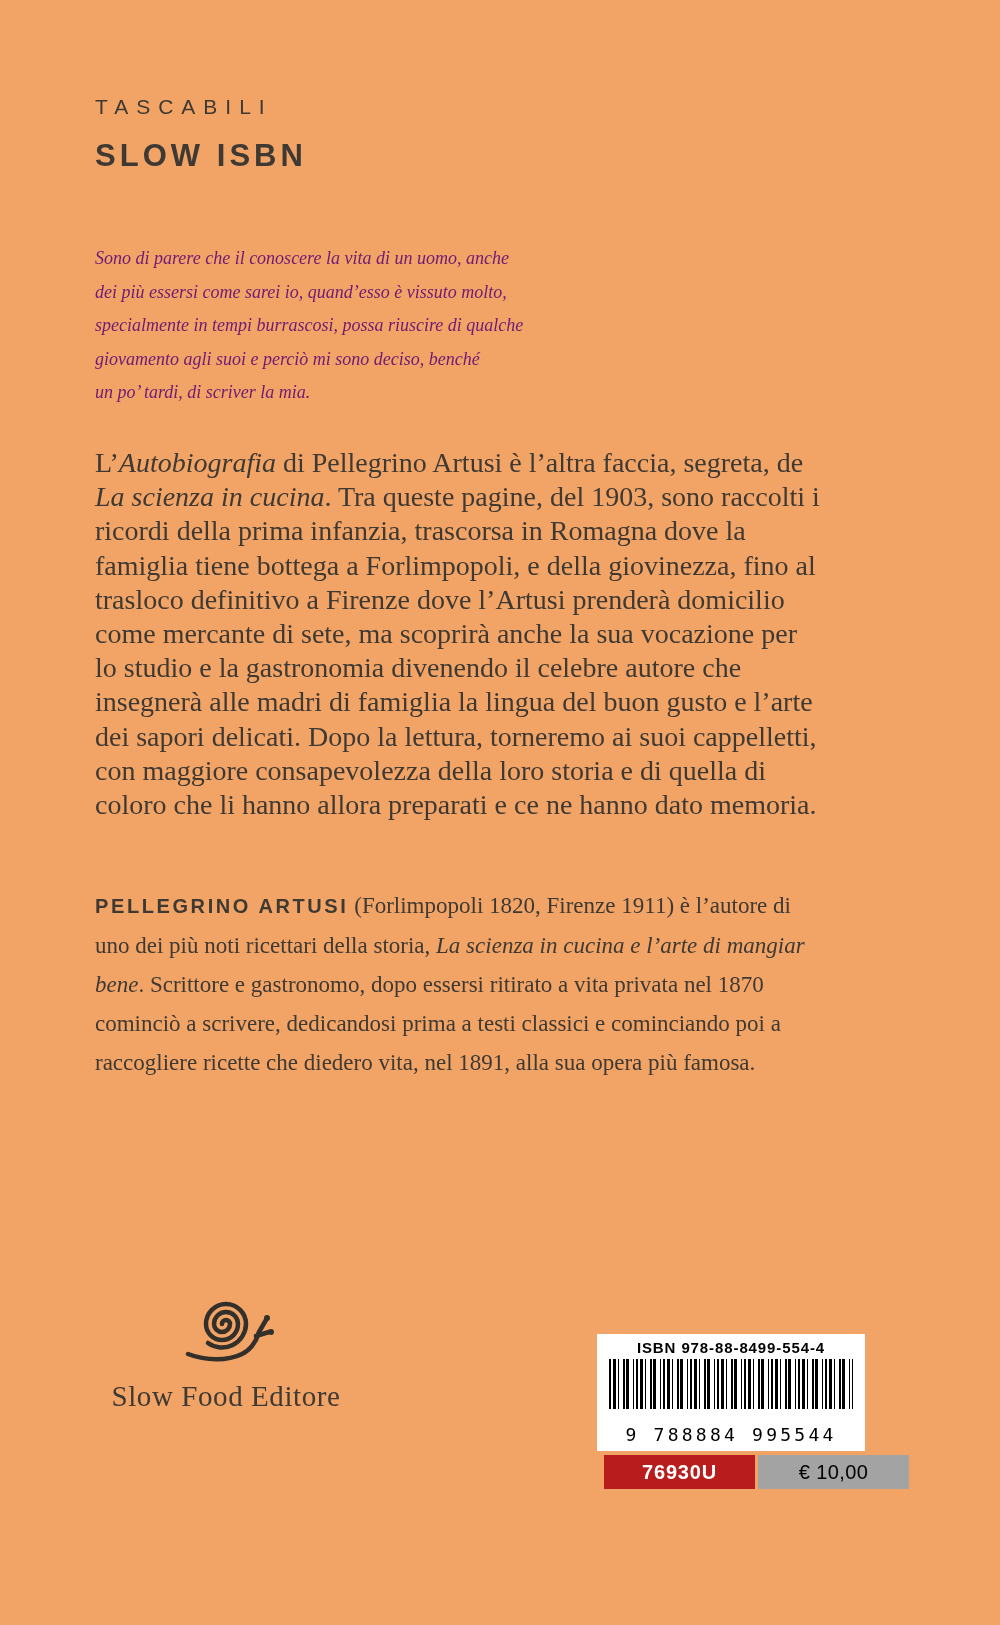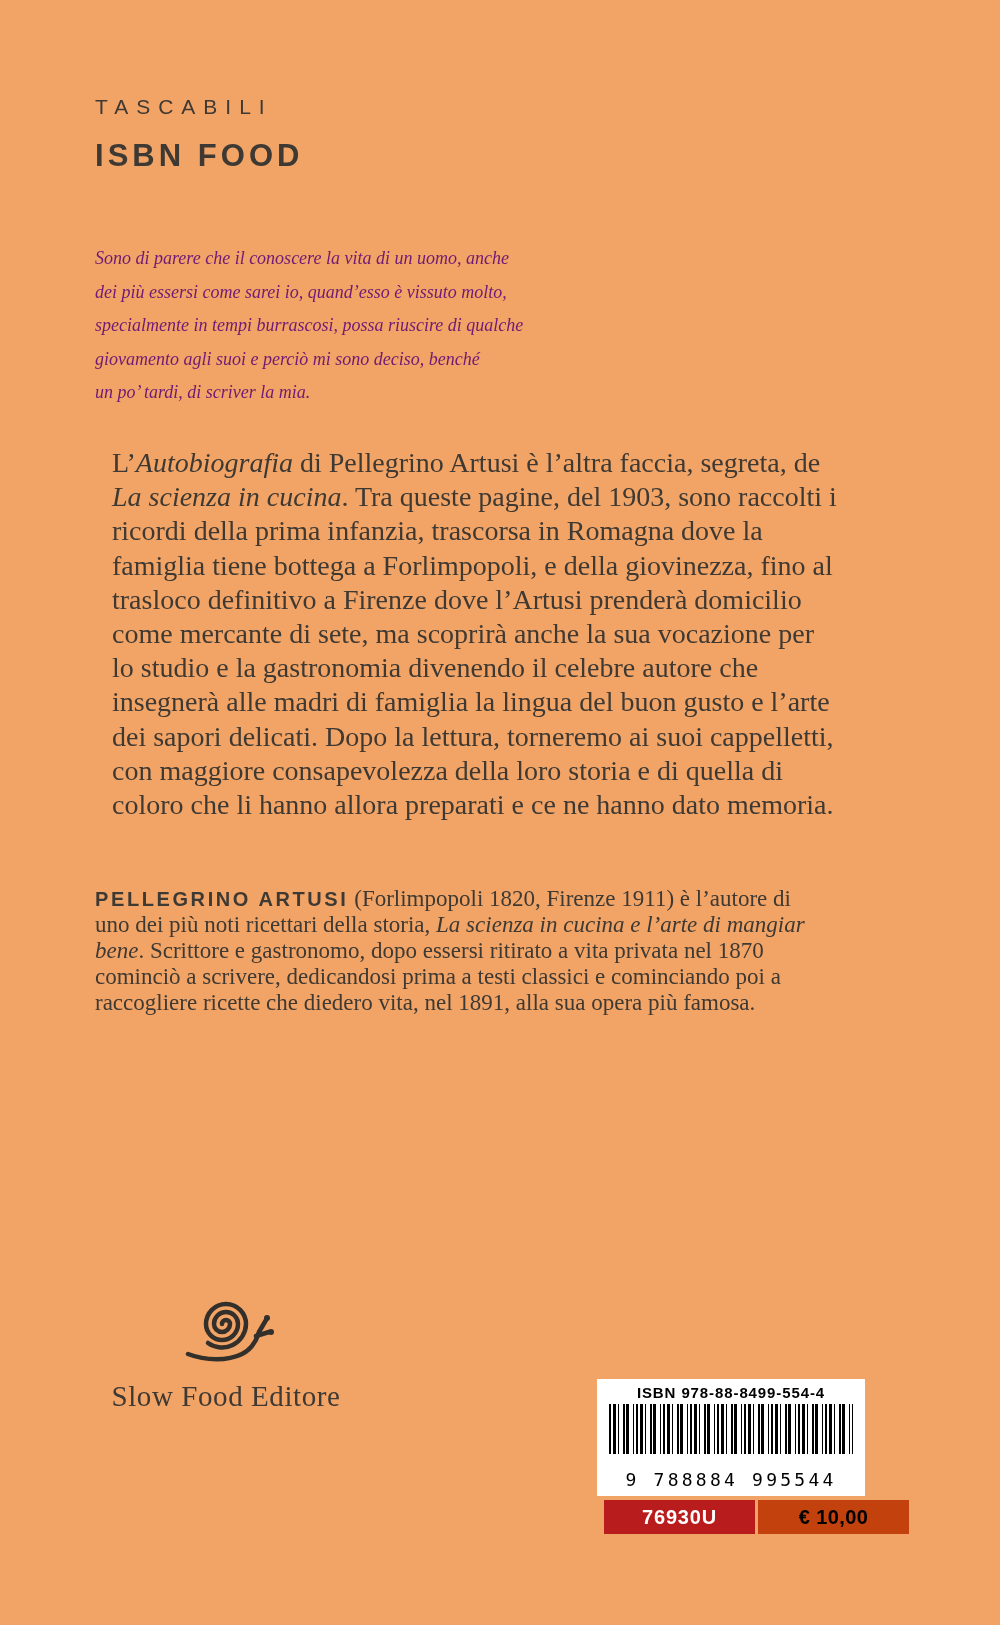--- a/index.html
+++ b/index.html
@@ -40,35 +40,35 @@
     left: 95px; top: 242px;
     width: 740px;
     font-style: italic;
     font-size: 18px;
     line-height: 33.5px;
     color: #701a75;
   }
 
   
   .description-paragraph {
-    left: 112px; top: 446px;
+    left: 95px; top: 446px;
     width: 725px;
     font-size: 28px;
     line-height: 34.2px;
     margin: 0;
     color: #3E3933;
   }
   .it { font-style: italic; }
 
   
   .bio-paragraph {
     left: 95px; top: 886px;
     width: 715px;
     font-size: 23px;
-    line-height: 26px;
+    line-height: 39px;
     margin: 0;
     color: #3E3933;
   }
   .author-name {
     font-family: "Liberation Sans", sans-serif;
     font-weight: 700;
     font-size: 20px;
     letter-spacing: 0.13em;
   }
 
@@ -87,21 +87,21 @@
   .publisher-name {
     margin-top: 8px;
     font-size: 29px;
     letter-spacing: 0.02em;
     color: #3E3933;
     white-space: nowrap;
   }
 
   
   .barcode-panel {
-    left: 597px; top: 1379px;
+    left: 597px; top: 1334px;
     width: 312px;
   }
   .barcode-box {
     background: #FFFFFF;
     padding: 5px 12px 6px 12px;
     box-sizing: border-box;
     width: 268px;
   }
   .isbn-label {
     font-family: "Liberation Sans", sans-serif;
@@ -147,45 +147,45 @@
     font-weight: 700;
     font-size: 20px;
     display: flex;
     align-items: center;
     justify-content: center;
     letter-spacing: 0.04em;
     margin-left: 7px;
   }
   .price-tag {
     flex: 1;
-    background: #c2410c;
+    background: #a3a3a3;
     color: #000000;
     font-family: "Liberation Sans", sans-serif;
-    font-weight: 700;
+    font-weight: 400;
     font-size: 20px;
     display: flex;
     align-items: center;
     justify-content: center;
     letter-spacing: 0.02em;
   }
 
   .snail-stroke {
     fill: none;
     stroke: #332F2A;
     stroke-width: 4.5;
     stroke-linecap: round;
     stroke-linejoin: round;
   }
   .snail-dot { fill: #332F2A; }
 </style>
 </head>
 <body>
 
 <div class="abs series-label">TASCABILI</div>
-<div class="abs brand-label">ISBN FOOD</div>
+<div class="abs brand-label">SLOW ISBN</div>
 
 <div class="abs quote-block">
   <div>Sono di parere che il conoscere la vita di un uomo, anche</div>
   <div>dei più essersi come sarei io, quand’esso è vissuto molto,</div>
   <div>specialmente in tempi burrascosi, possa riuscire di qualche</div>
   <div>giovamento agli suoi e perciò mi sono deciso, benché</div>
   <div>un po’ tardi, di scriver la mia.</div>
 </div>
 
 <p class="abs description-paragraph"><span>L’</span><span class="it">Autobiografia</span><span> di Pellegrino Artusi è l’altra faccia, segreta, de </span><span class="it">La scienza in cucina</span><span>. Tra queste pagine, del 1903, sono raccolti i ricordi della prima infanzia, trascorsa in Romagna dove la famiglia tiene bottega a Forlimpopoli, e della giovinezza, fino al trasloco definitivo a Firenze dove l’Artusi prenderà domicilio come mercante di sete, ma scoprirà anche la sua vocazione per lo studio e la gastronomia divenendo il celebre autore che insegnerà alle madri di famiglia la lingua del buon gusto e l’arte dei sapori delicati. Dopo la lettura, torneremo ai suoi cappelletti, con maggiore consapevolezza della loro storia e di quella di coloro che li hanno allora preparati e ce ne hanno dato memoria.</span></p>

